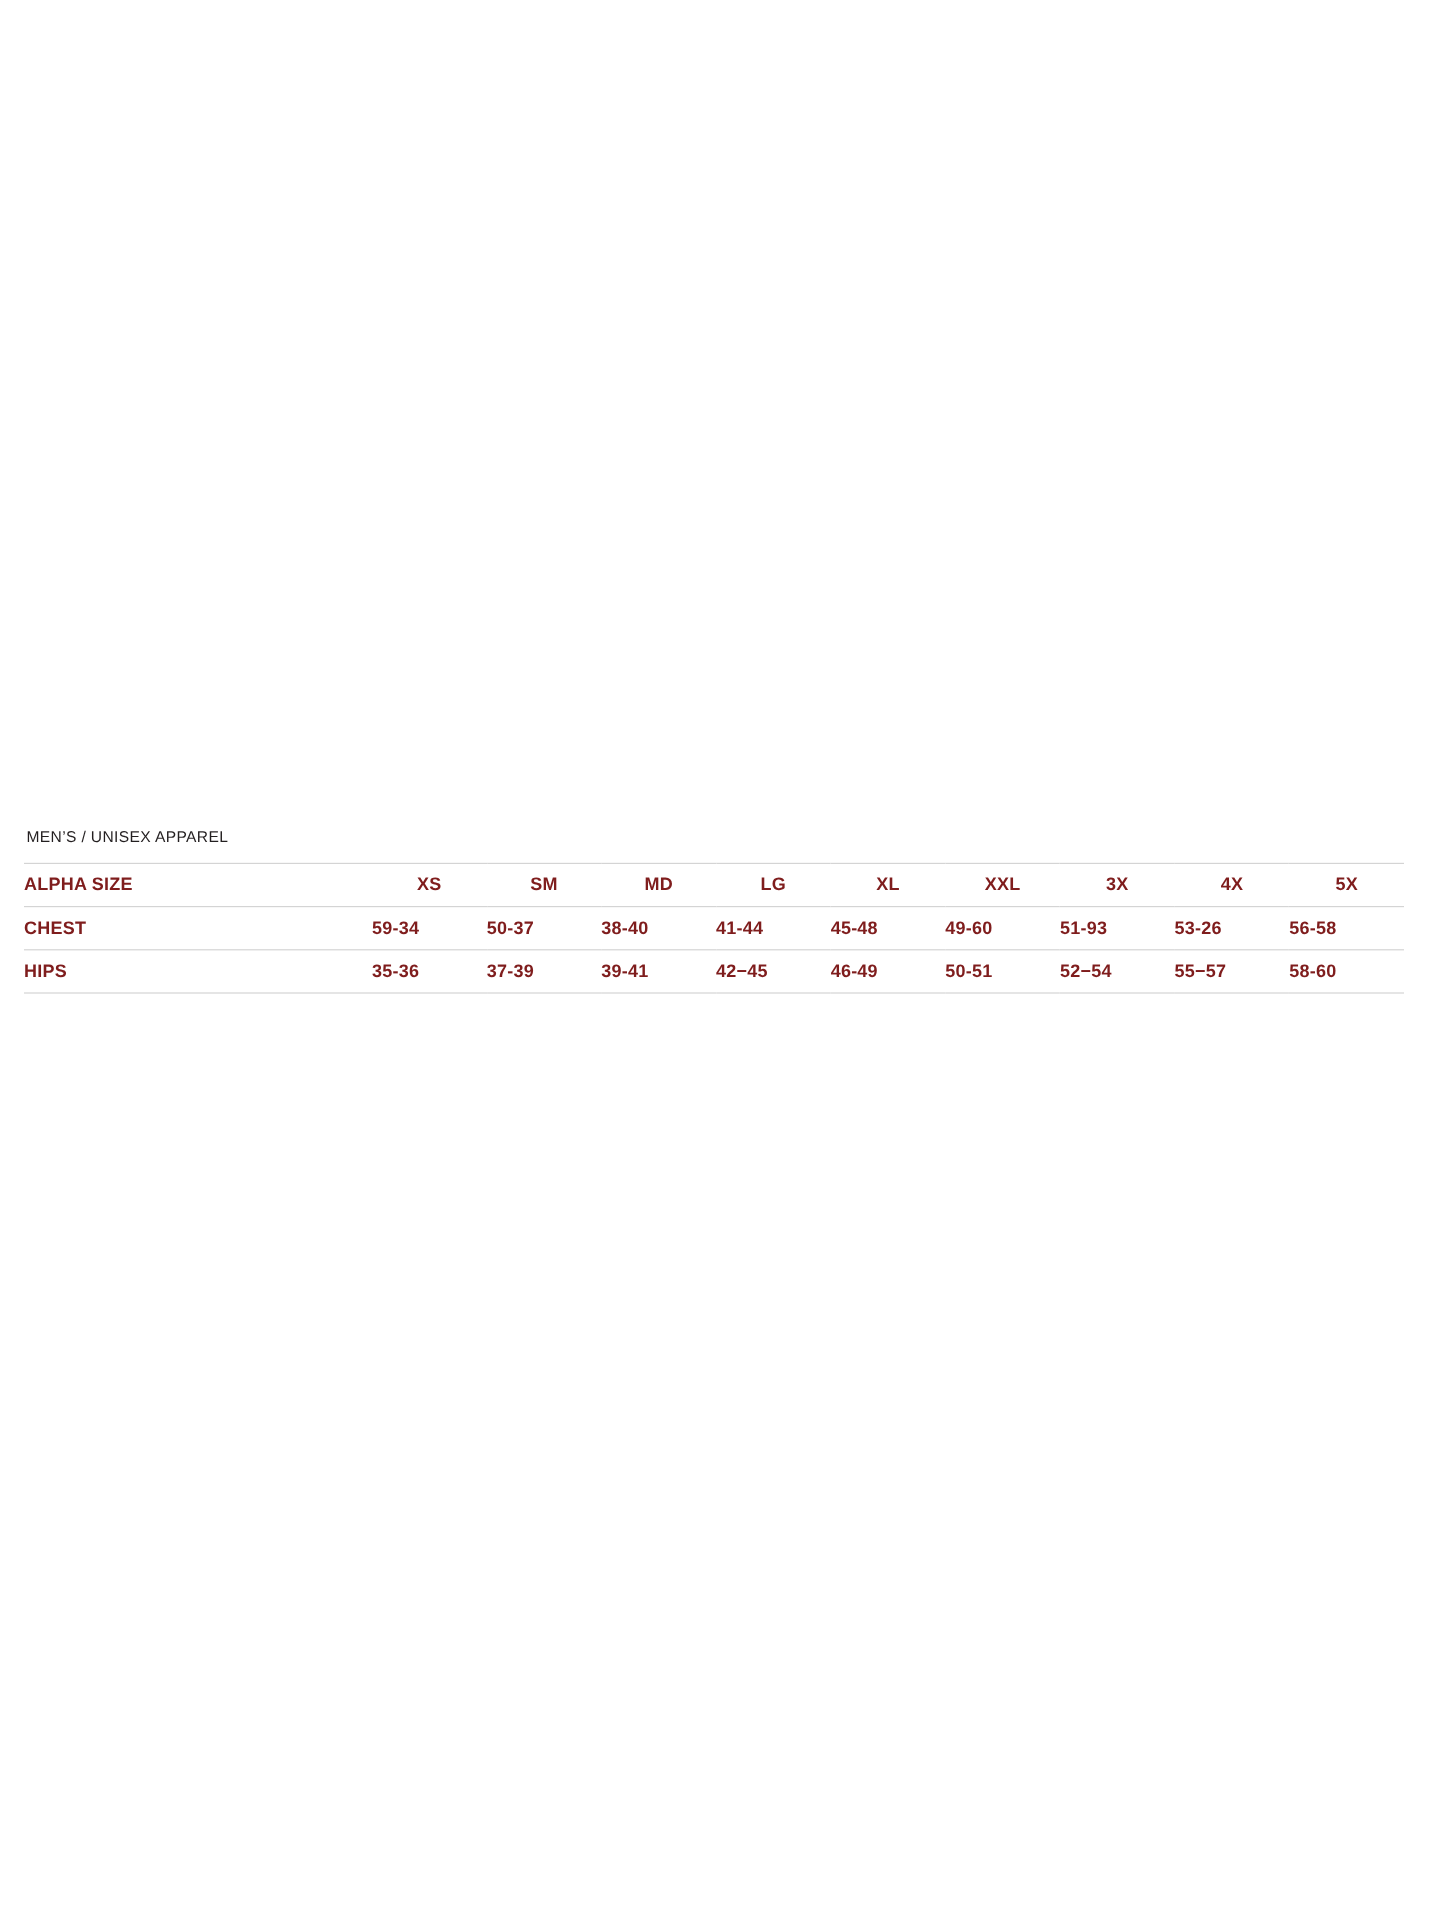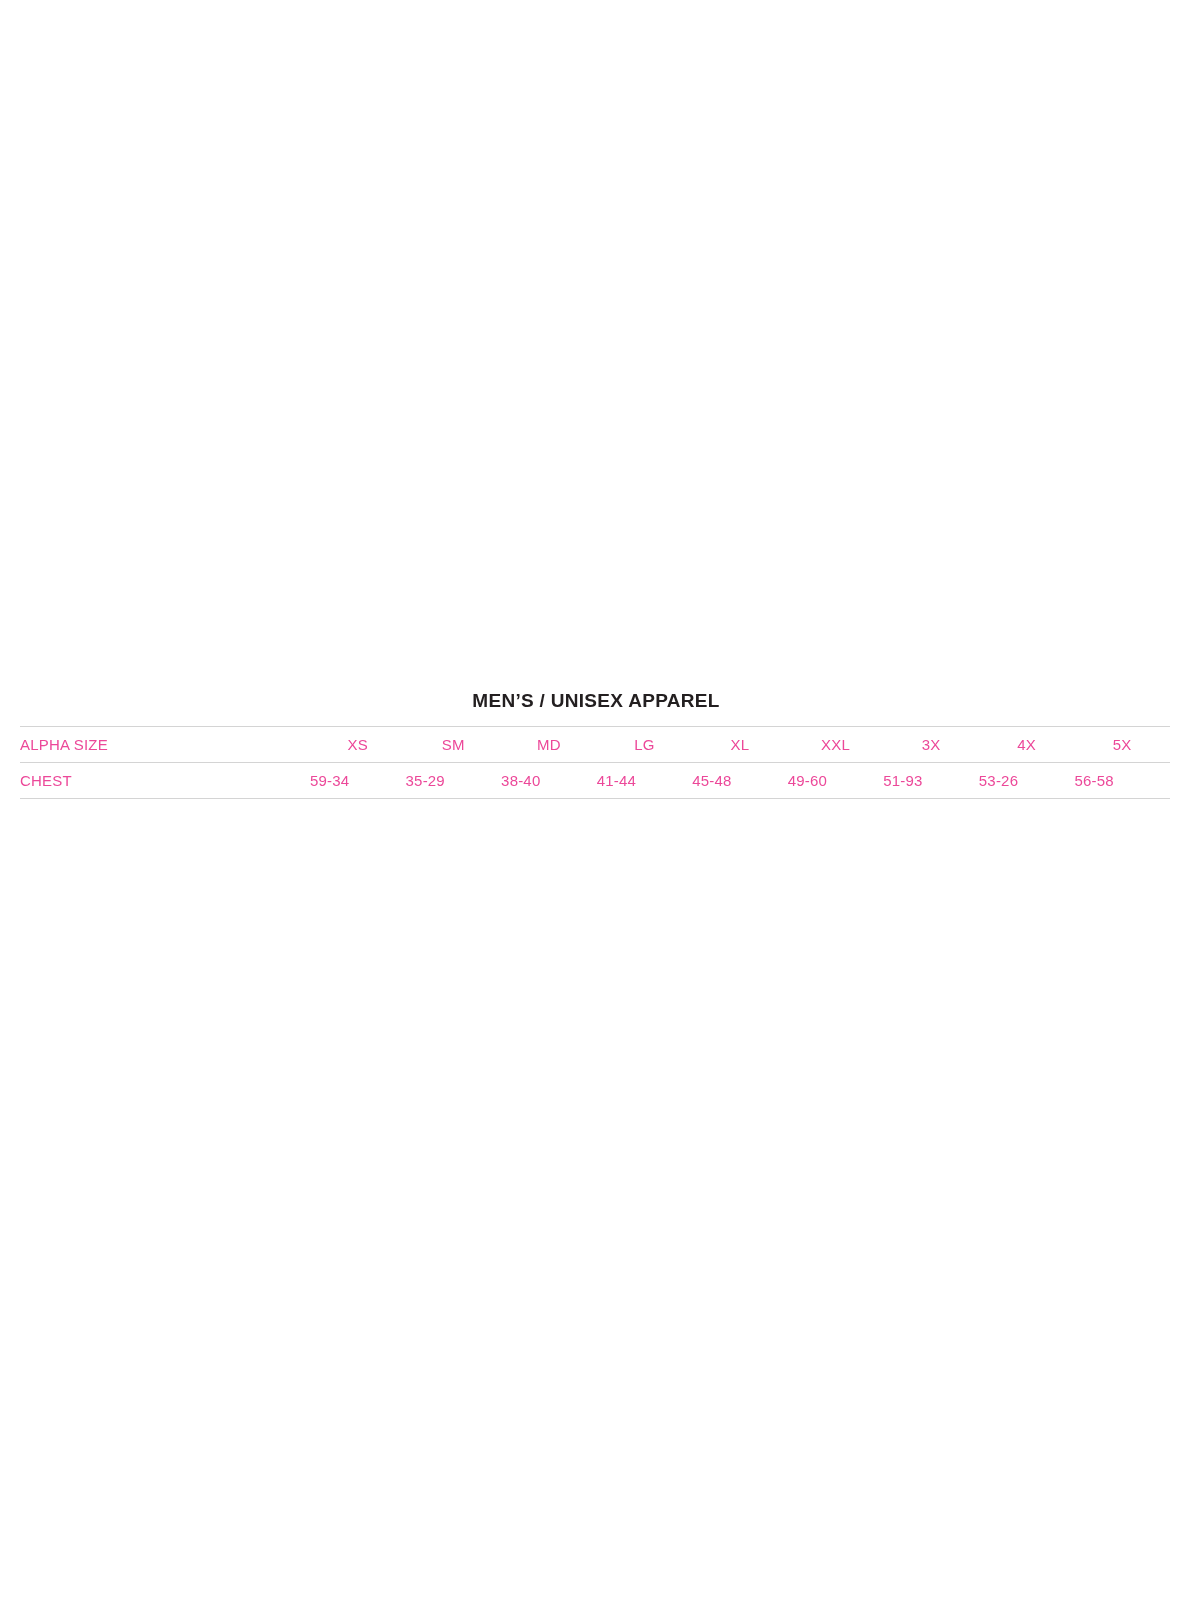--- a/index.html
+++ b/index.html
@@ -17,46 +17,45 @@
   }
 
   .sheet {
     position: absolute;
     left: 20px;
     top: 690px;
     width: 1150px;
   }
 
   .section-title {
-    font-size: 19px;
-    font-weight: bold;
+    font-size: 13px;
+    font-weight: normal;
     letter-spacing: 0.3px;
     color: #231f20;
     margin: 0 0 14px 2px;
-    text-align: center;
   }
 
   table.size-table {
     width: 100%;
     border-collapse: collapse;
     table-layout: fixed;
   }
 
   table.size-table tr {
     border-top: 1px solid #d4d4d4;
   }
   table.size-table tr:last-child {
     border-bottom: 1px solid #d4d4d4;
   }
 
   table.size-table th,
   table.size-table td {
     font-size: 15px;
-    font-weight: normal;
-    color: #ec4899;
+    font-weight: bold;
+    color: #7f1d1d;
     padding: 9px 0 9px 0;
     height: 14px;
     letter-spacing: 0.2px;
   }
 
   th.row-head,
   td.row-head {
     text-align: left;
     padding-left: 2px;
     width: 290px;
@@ -86,28 +85,40 @@
         <th class="col-head">3X</th>
         <th class="col-head">4X</th>
         <th class="col-head">5X</th>
       </tr>
     </thead>
     <tbody>
 
       <tr>
         <td class="row-head">CHEST</td>
         <td class="val">59-34</td>
-        <td class="val">35-29</td>
+        <td class="val">50-37</td>
         <td class="val">38-40</td>
         <td class="val">41-44</td>
         <td class="val">45-48</td>
         <td class="val">49-60</td>
         <td class="val">51-93</td>
         <td class="val">53-26</td>
         <td class="val">56-58</td>
       </tr>
 
 
+      <tr>
+        <td class="row-head">HIPS</td>
+        <td class="val">35-36</td>
+        <td class="val">37-39</td>
+        <td class="val">39-41</td>
+        <td class="val">42−45</td>
+        <td class="val">46-49</td>
+        <td class="val">50-51</td>
+        <td class="val">52−54</td>
+        <td class="val">55−57</td>
+        <td class="val">58-60</td>
+      </tr>
 
     </tbody>
   </table>
 
 </div>
 
 </body></html>

